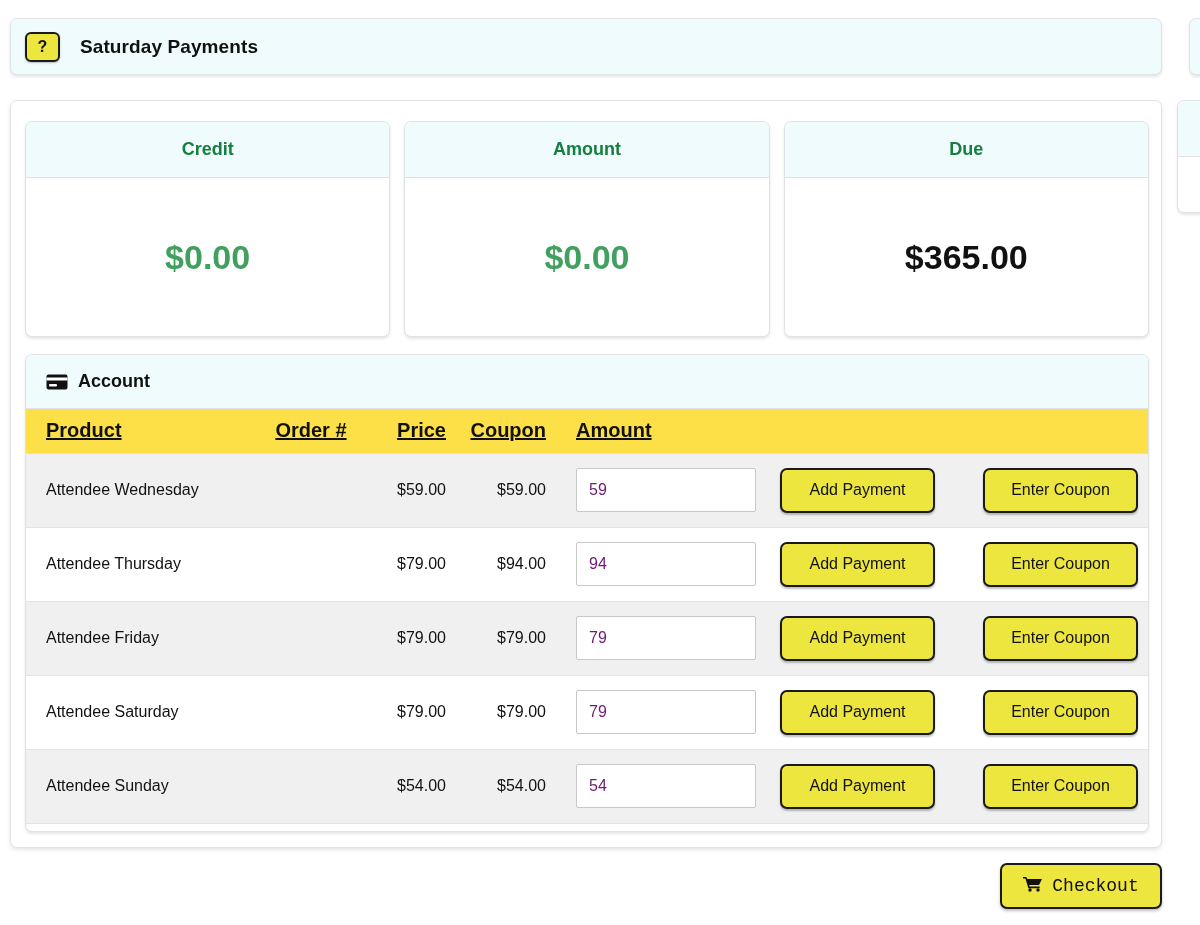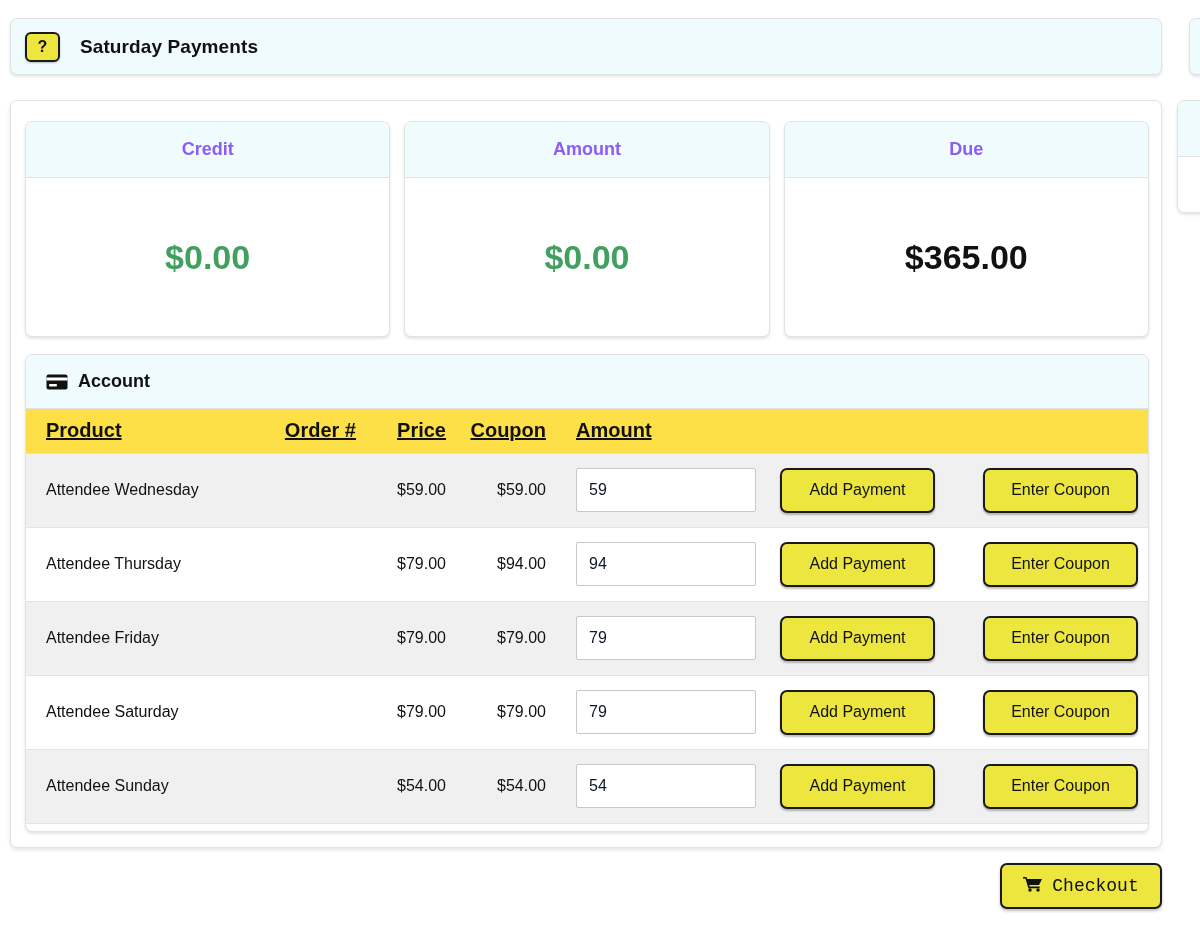--- a/index.html
+++ b/index.html
@@ -123,21 +123,21 @@
   .card-head {
     height: 56px;
     background: #f0fbfd;
     border-bottom: 1px solid #dfe3e4;
     border-radius: 6px 6px 0 0;
     display: flex;
     align-items: center;
     justify-content: center;
     font-size: 18px;
     font-weight: 700;
-    color: #8b5cf6;
+    color: #15803d;
   }
   .card-body {
     flex: 1;
     display: flex;
     align-items: center;
     justify-content: center;
     font-size: 34px;
     font-weight: 700;
   }
   .val-green { color: #42a05f; }
@@ -181,21 +181,21 @@
     background: #fde047;
     font-size: 20px;
     font-weight: 700;
     color: #111;
     height: 44px;
     padding: 0 10px;
     border-bottom: 1px solid #dedede;
     text-decoration: underline;
   }
   .col-product { width: 230px; text-align: left; padding-left: 20px !important; }
-  .col-order   { width: 110px; text-align: right; }
+  .col-order   { width: 110px; }
   .col-price   { width: 90px;  text-align: right; }
   .col-balance { width: 100px; text-align: right; }
   .col-amount  { text-align: left; padding-left: 20px !important; }
 
   table.pay-table tbody td {
     height: 74px;
     font-size: 16px;
     color: #111;
     padding: 0 10px;
     border-bottom: 1px solid #e4e4e4;
@@ -216,21 +216,21 @@
     gap: 24px;
   }
   .amount-input {
     width: 180px;
     height: 44px;
     border: 1px solid #c8c8c8;
     border-radius: 2px;
     background: #ffffff;
     font-size: 16px;
     font-family: "Liberation Sans", sans-serif;
-    color: #0f172a;
+    color: #701a75;
     padding: 0 12px;
   }
   .btn-yellow {
     background: #ece63f;
     border: 2px solid #1a1a1a;
     border-radius: 7px;
     font-size: 16px;
     font-family: "Liberation Sans", sans-serif;
     color: #111;
     height: 45px;

